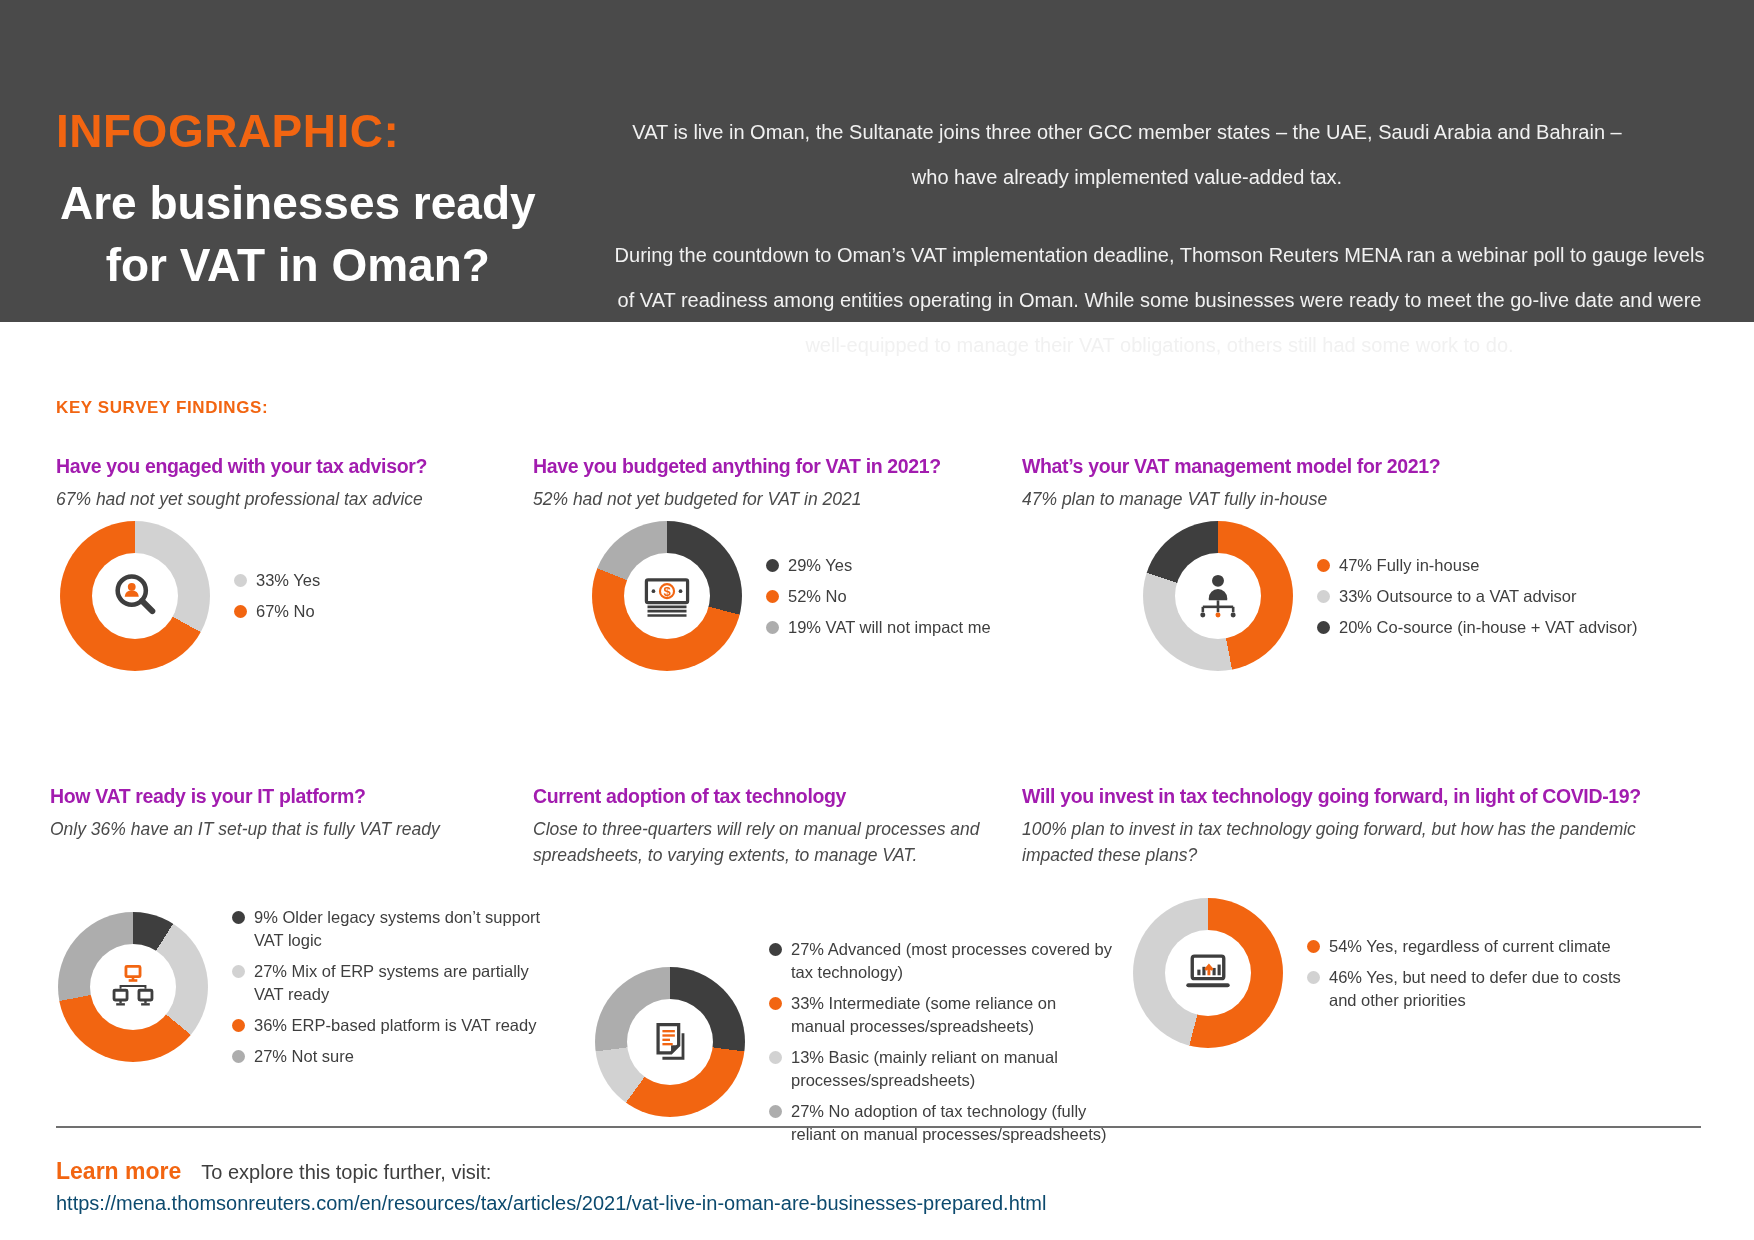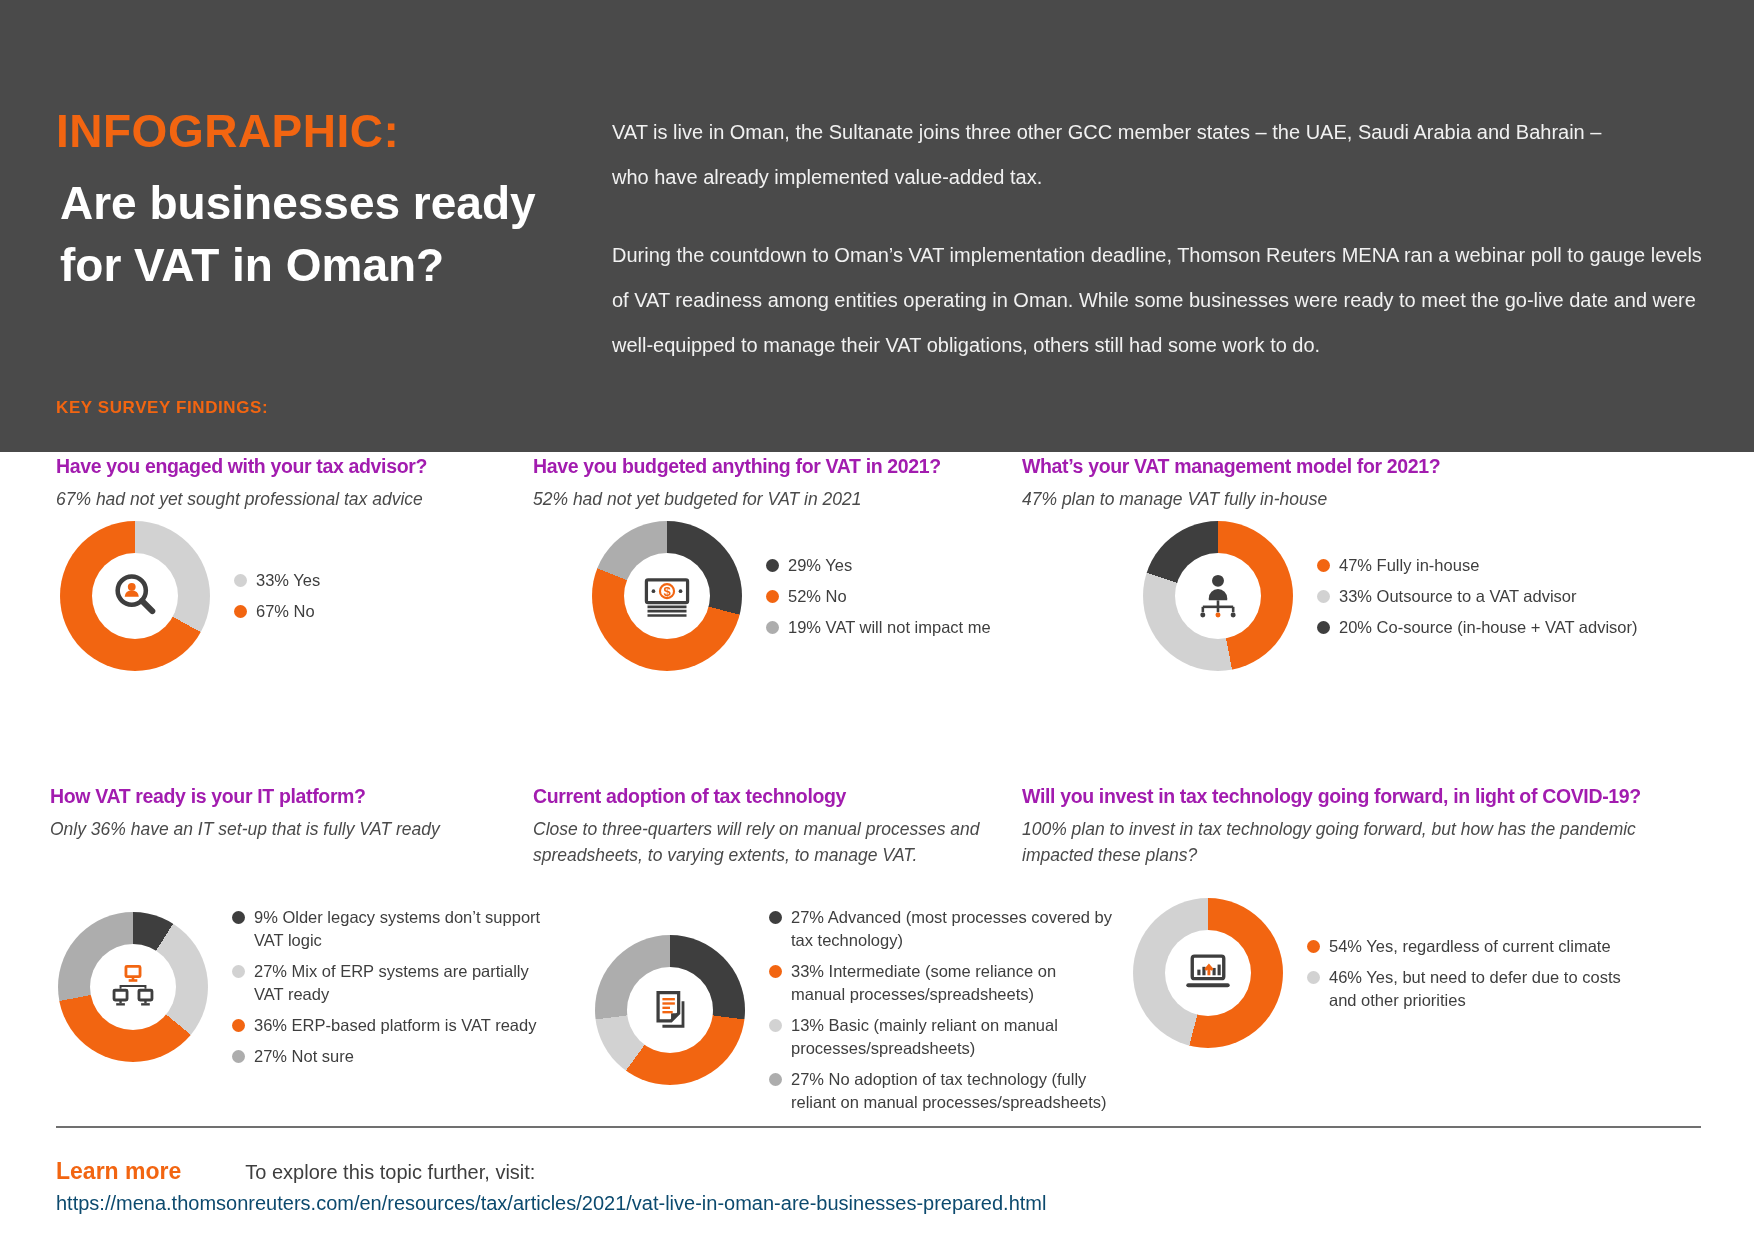--- a/index.html
+++ b/index.html
@@ -1,20 +1,20 @@
 <!DOCTYPE html>
 <html style="--orange: #F26511; --dark: #3E3E3E; --lightGray: #D2D2D2; --midGray: #ADADAD; --headerBg: #4A4A4A;"><head>
 <meta charset="utf-8">
 <style>
   html,body{margin:0;padding:0;background:#ffffff;}
   .page{position:relative;width:1754px;height:1240px;background:#ffffff;overflow:hidden;
         font-family:"Liberation Sans",sans-serif;color:#3E3E3E;}
 
   
-  .hdr{position:absolute;left:0;top:0;width:1754px;height:452px;background:var(--headerBg,#4A4A4A);}
+  .hdr{position:absolute;left:0;top:0;width:1754px;height:322px;background:var(--headerBg,#4A4A4A);text-align:center;}
   .kicker{position:absolute;left:56px;top:104px;font-size:46px;font-weight:bold;
           color:var(--orange,#F26511);letter-spacing:.5px;}
   .big-title{position:absolute;left:56px;top:168px;margin:4px;font-size:46px;font-weight:bold;
              color:#ffffff;line-height:62px;}
   .big-title span{display:block;}
   .hdr-right{position:absolute;left:612px;top:110px;width:1100px;color:#F1F1F1;
              font-size:20px;line-height:45px;}
   .hdr-right p{margin:0 0 33px 0;}
   .hdr-right p.p1{max-width:1030px;}
   .hdr-right p.p2{max-width:1095px;}
@@ -33,39 +33,39 @@
   .c4{left:50px;top:782px;width:460px;}
   .c5{left:533px;top:782px;width:510px;}
   .c6{left:1022px;top:782px;width:645px;}
 
   
   .donut-row{position:absolute;display:flex;align-items:center;}
   .d1{left:60px;top:521px;}
   .d2{left:592px;top:521px;}
   .d3{left:1143px;top:521px;}
   .d4{left:58px;top:898px;align-items:center;}
-  .d5{left:595px;top:898px;}
+  .d5{left:595px;top:930px;}
   .d6{left:1133px;top:898px;}
   .donut{position:relative;width:150px;height:150px;border-radius:50%;flex:0 0 auto;}
   .hole{position:absolute;left:32px;top:32px;width:86px;height:86px;border-radius:50%;
         background:#ffffff;display:flex;align-items:center;justify-content:center;}
   .legend{margin-left:24px;}
   .d1 .legend{width:210px;}
   .d2 .legend{width:260px;}
   .d3 .legend{width:385px;}
   .d4 .legend{width:320px;}
   .d5 .legend{width:345px;align-self:flex-start;margin-top:0px;}
   .d6 .legend{width:345px;}
   .legend-item{display:flex;align-items:flex-start;margin:8px 0;font-size:16.5px;
                color:#3E3E3E;line-height:23px;}
   .legend-dot{flex:0 0 auto;width:13px;height:13px;border-radius:50%;margin:5px 9px 0 0;}
 
   
   .divider{position:absolute;left:56px;top:1126px;width:1645px;height:2px;background:#707070;}
-  .learn-row{position:absolute;left:56px;top:1158px;display:flex;align-items:baseline;gap:44px;}
+  .learn-row{position:absolute;left:56px;top:1158px;display:flex;align-items:baseline;}
   .learn-more{font-size:23px;font-weight:bold;color:var(--orange,#F26511);margin-right:20px;}
   .visit-text{font-size:20px;color:#3E3E3E;}
   .url{position:absolute;left:56px;top:1192px;font-size:20px;color:#0c4a6e;}
 </style>
 </head>
 <body>
 
 <div class="page">
 
   <header class="hdr">

